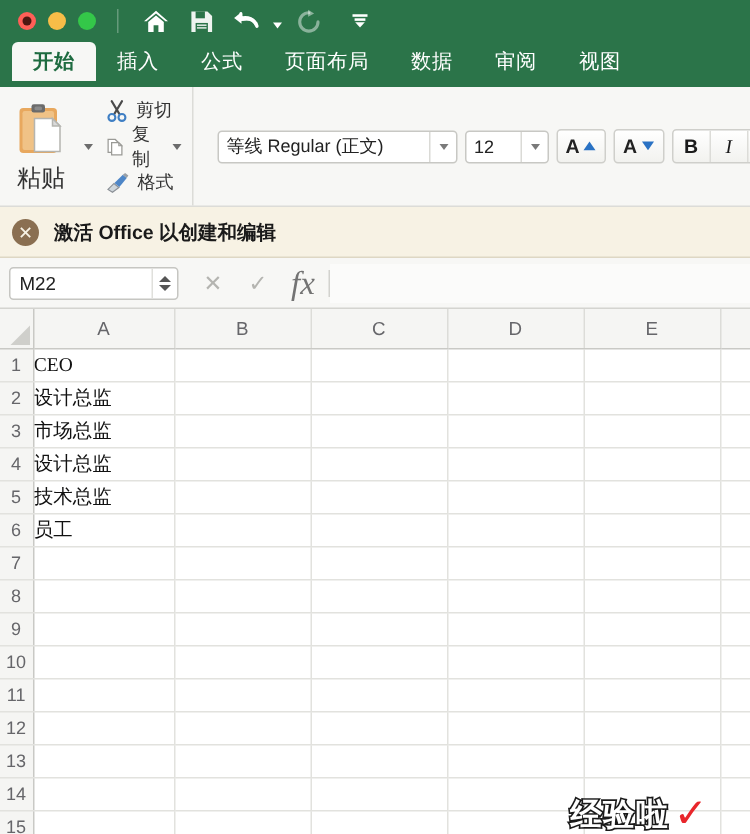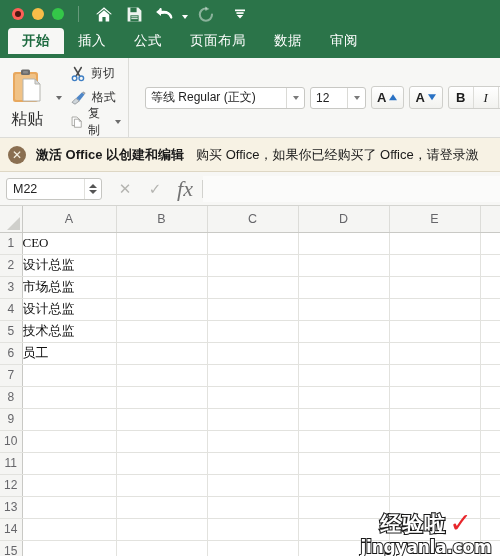--- a/index.html
+++ b/index.html
@@ -332,21 +332,21 @@
   .fbar {
     height: 34px;
     background: #f7f7f5;
     border-bottom: 1px solid #d4d4d0;
     display: flex;
     align-items: center;
     box-sizing: border-box;
     padding: 0 0 0 6px;
   }
   .namebox {
-    width: 96px;
+    width: 113px;
     height: 22px;
     background: #ffffff;
     border: 1px solid #c6c6c2;
     border-radius: 3px;
     display: flex;
     align-items: center;
     box-sizing: border-box;
   }
   .namebox .nval {
     flex: 1;
@@ -573,20 +573,21 @@
     </div>
   </div>
 
   <div class="tabs">
     <div class="tab active">开始</div>
     <div class="tab">插入</div>
     <div class="tab">公式</div>
     <div class="tab">页面布局</div>
     <div class="tab">数据</div>
     <div class="tab">审阅</div>
+    <div class="tab">视图</div>
   </div>
 
   <div class="ribbon">
 
     <div class="rgroup">
       <div class="paste-btn">
         <svg width="34" height="38" viewBox="0 0 34 38" aria-hidden="true">
           <rect x="3" y="4" width="25" height="30" rx="2.5" fill="#e8a85e"></rect>
           <rect x="5" y="6" width="21" height="26" rx="1.5" fill="#f0c286"></rect>
           <rect x="11" y="1.5" width="9" height="5.5" rx="1.5" fill="#6b6b6b"></rect>
@@ -604,35 +605,35 @@
         <div class="clip-item">
           <svg width="16" height="16" viewBox="0 0 16 16" aria-hidden="true">
             <path d="M4.5 1.5 L9.6 10.0" stroke="#4a4a4a" stroke-width="1.5" fill="none" stroke-linecap="round"></path>
             <path d="M11.3 1.5 L6.2 10.0" stroke="#4a4a4a" stroke-width="1.5" fill="none" stroke-linecap="round"></path>
             <circle cx="4.6" cy="12.3" r="2.3" fill="none" stroke="#3f7fc4" stroke-width="1.4"></circle>
             <circle cx="11.3" cy="12.3" r="2.3" fill="none" stroke="#3f7fc4" stroke-width="1.4"></circle>
           </svg>
           <span class="txt">剪切</span>
         </div>
         <div class="clip-item">
-          <svg width="17" height="16" viewBox="0 0 17 16" aria-hidden="true">
-            <path d="M2 12.3 L6.0 8.3 L9.3 11.0 L5.0 14.2 Z" fill="#cfd6db" stroke="#8b9096" stroke-width="0.8"></path>
-            <path d="M6.3 8.0 L11.9 2.5 L14.5 4.6 L9.6 10.7 Z" fill="#4e86c7"></path>
-            <path d="M11.9 2.5 L14.5 4.6 L15.6 3.0 L13.4 1.4 Z" fill="#9aa0a6"></path>
-          </svg>
-          <span class="txt">格式</span>
-        </div>
-        <div class="clip-item">
           <svg width="16" height="16" viewBox="0 0 16 16" aria-hidden="true">
             <path d="M2.5 2 H8.2 L10.7 4.5 V12.3 H2.5 Z" fill="#ffffff" stroke="#9a9a96" stroke-width="1"></path>
             <path d="M5.3 4.6 H11.0 L13.5 7.1 V14.3 H5.3 Z" fill="#ffffff" stroke="#9a9a96" stroke-width="1"></path>
             <path d="M11.0 4.6 L13.5 7.1 H11.0 Z" fill="#dcdcdc" stroke="#9a9a96" stroke-width="0.8"></path>
           </svg>
           <span class="txt">复制</span>
           <span class="mini-caret"></span>
+        </div>
+        <div class="clip-item">
+          <svg width="17" height="16" viewBox="0 0 17 16" aria-hidden="true">
+            <path d="M2 12.3 L6.0 8.3 L9.3 11.0 L5.0 14.2 Z" fill="#cfd6db" stroke="#8b9096" stroke-width="0.8"></path>
+            <path d="M6.3 8.0 L11.9 2.5 L14.5 4.6 L9.6 10.7 Z" fill="#4e86c7"></path>
+            <path d="M11.9 2.5 L14.5 4.6 L15.6 3.0 L13.4 1.4 Z" fill="#9aa0a6"></path>
+          </svg>
+          <span class="txt">格式</span>
         </div>
       </div>
     </div>
 
     <div class="rgroup font-group">
       <div class="font-row">
         <div class="combo fontname">
           <span class="val">等线 Regular (正文)</span>
           <span class="drop">
               <span class="caret-gray"></span>
@@ -720,21 +721,20 @@
         </div>
       </div>
     </div>
 
     <div class="rgroup" style="width:14px;"></div>
   </div>
 
   <div class="notify">
     <span class="notify-close">✕</span>
     <span class="notify-bold">激活 Office 以创建和编辑</span>
-    <span class="notify-rest">购买 Office，如果你已经购买了 Office，请登录激</span>
   </div>
 
   <div class="fbar">
     <div class="namebox">
       <span class="nval">M22</span>
       <span class="spin">
         <span class="up"></span>
           <span class="dn"></span>
       </span>
     </div>
@@ -906,17 +906,16 @@
           <td class="cell"></td>
         </tr>
       </tbody>
     </table>
 
     <div class="watermark">
       <div class="wm-row">
         <span class="wm-cn">经验啦</span>
         <span class="wm-check">✓</span>
       </div>
-      <div class="wm-url">jingyanla.com</div>
     </div>
   </div>
 
 </div>
 
 </body></html>

